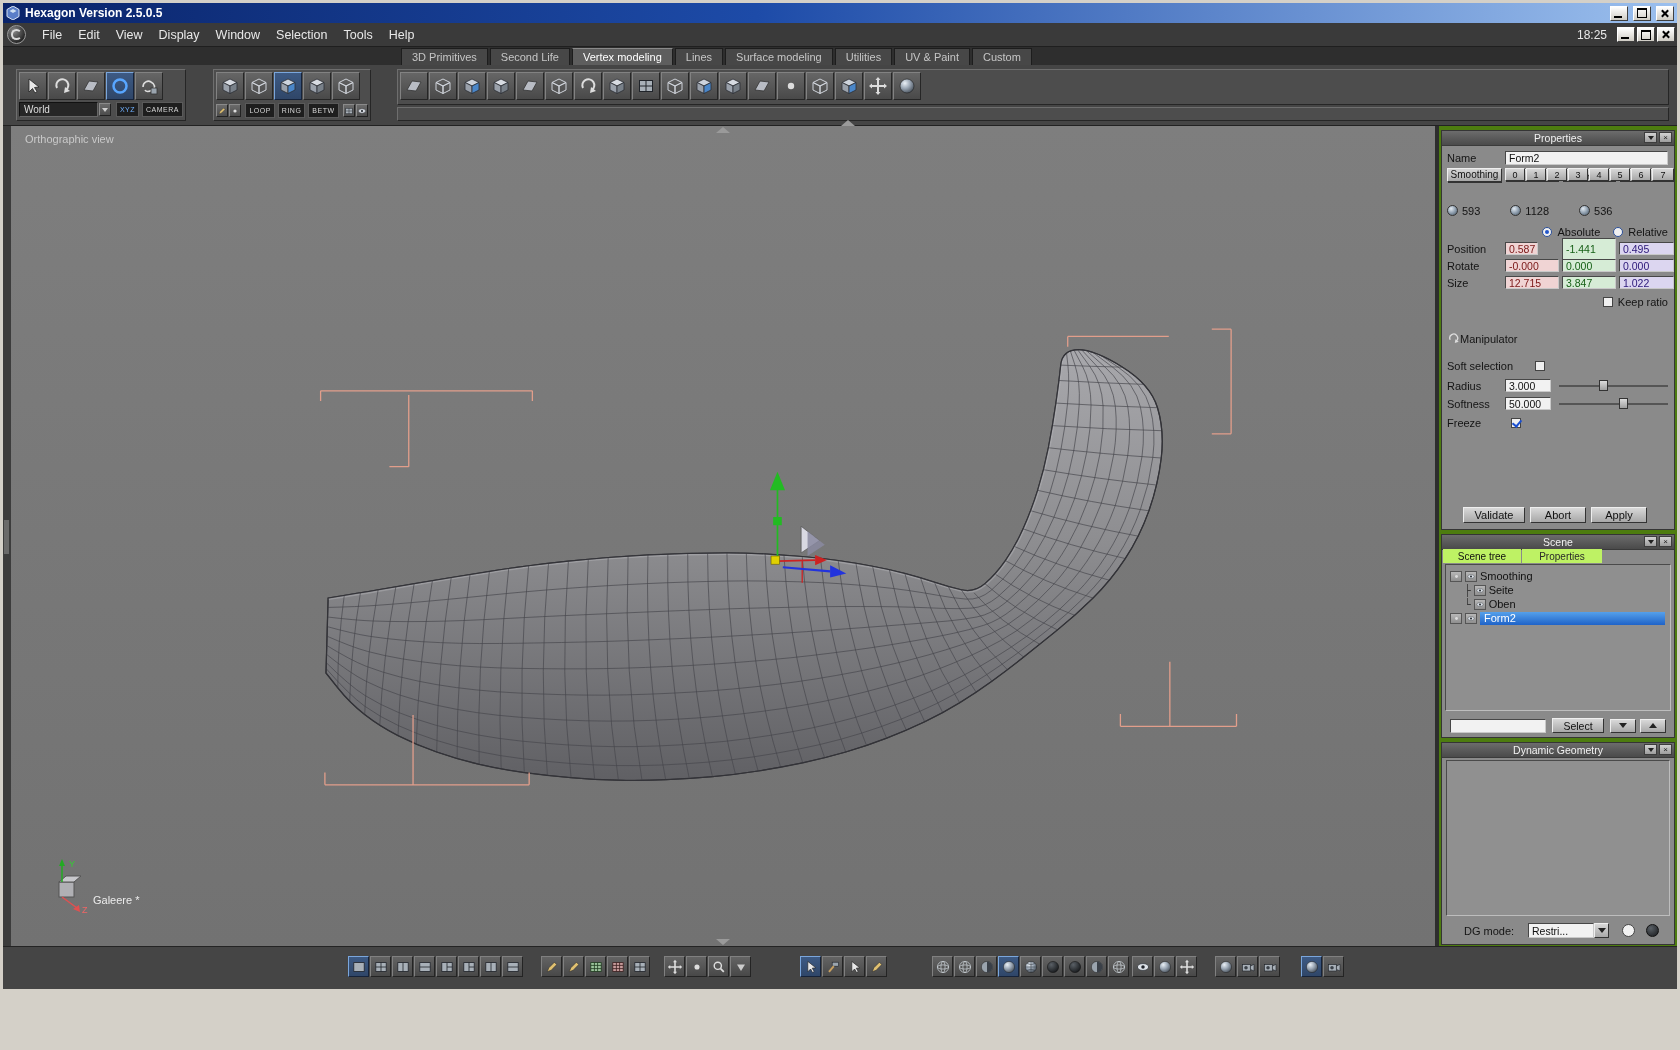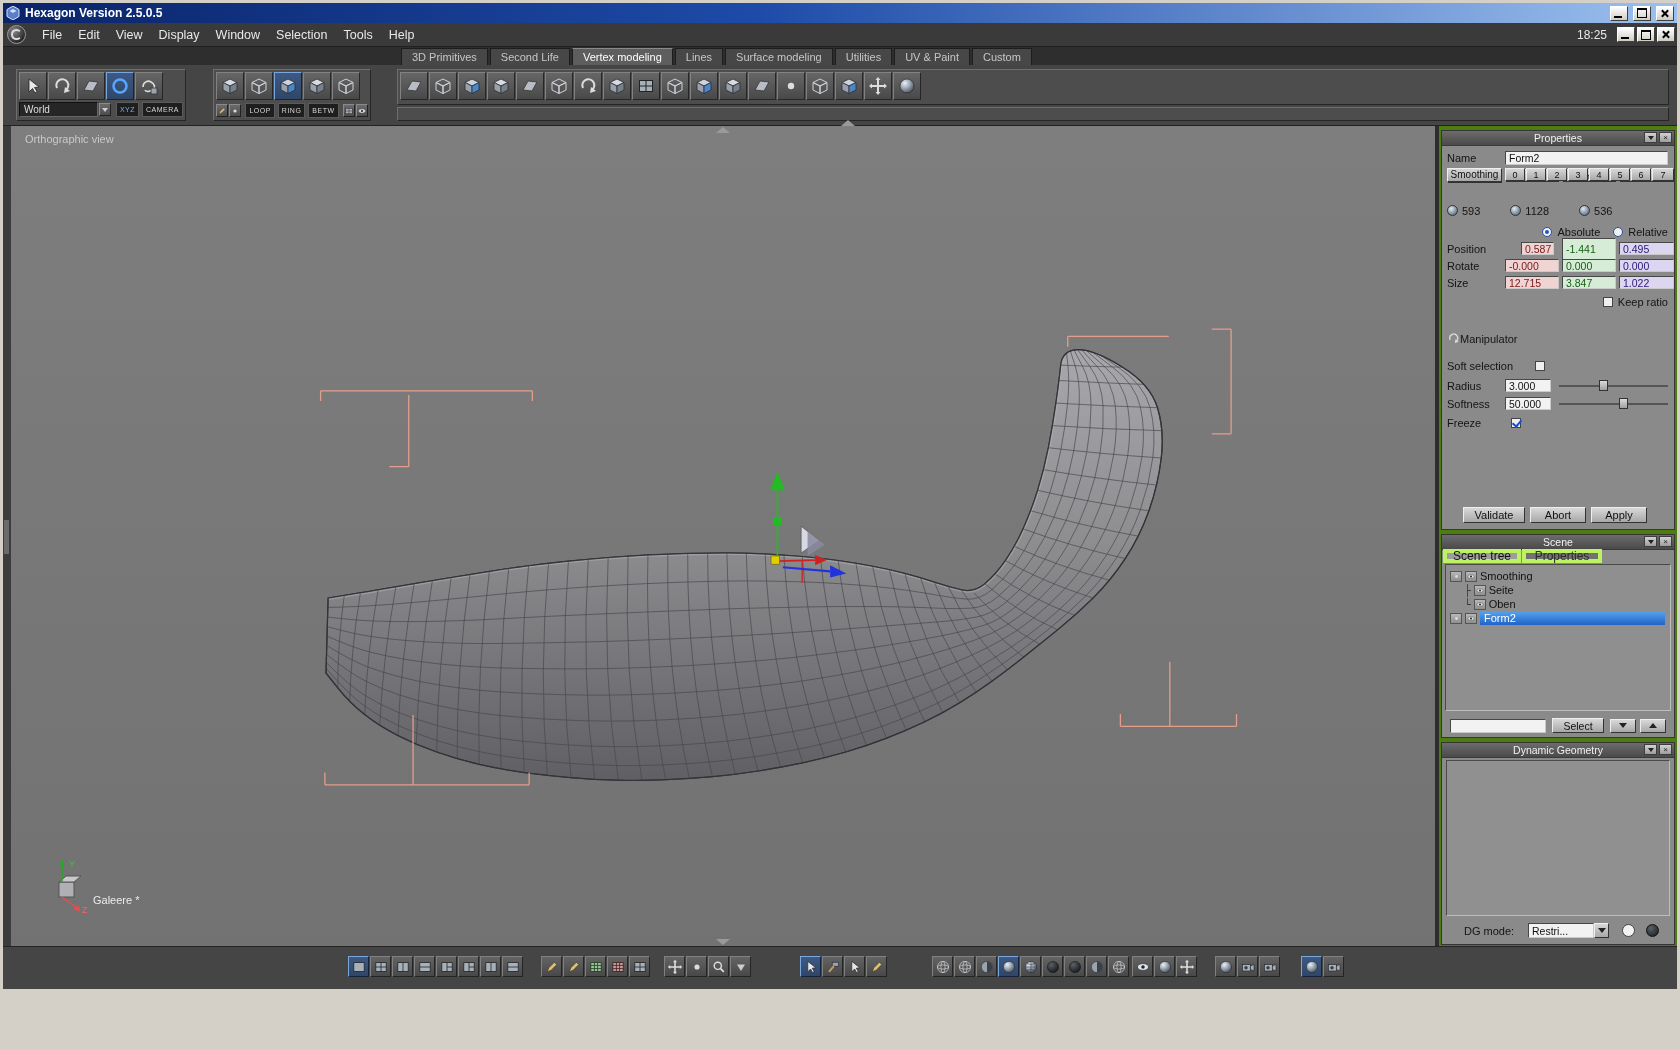--- a/index.html
+++ b/index.html
@@ -85,22 +85,22 @@
   .radio{width:10px;height:10px;border-radius:50%;background:#f0f0f0;border:1px solid #2a4f9a;position:relative;box-sizing:border-box;}
   .radio.on::after{content:"";position:absolute;inset:2px;background:#2255cc;border-radius:50%;}
   .cb{width:10px;height:10px;background:#f0f0f0;border:1px solid #444;position:relative;box-sizing:border-box;}
   .cb.on::after{content:"";position:absolute;left:2px;top:-1px;width:4px;height:7px;
     border:solid #1a4fd0;border-width:0 2px 2px 0;transform:rotate(40deg);}
   .csph{width:11px;height:11px;border-radius:50%;border:1px solid #333;
     background:radial-gradient(circle at 35% 30%,#e2eaf2,#8898a8 55%,#45525e);box-sizing:border-box;}
   .track{position:absolute;top:7px;height:2px;background:#555;}
   .thumb{position:absolute;top:2px;width:9px;height:11px;background:linear-gradient(#dcdcdc,#a0a0a0);
     border:1px solid #333;box-sizing:border-box;}
-  .stab{position:absolute;top:14px;height:14px;font-size:12px;display:flex;align-items:center;
-    justify-content:center;border:4px solid #bef264;box-sizing:border-box;}
+  .stab{position:absolute;top:14px;height:14px;font-size:10px;display:flex;align-items:center;
+    justify-content:center;border:7px solid #bef264;box-sizing:border-box;}
   .stab.active{background:#9d9d9d;color:#101010;}
   .stab.idle{background:#727272;color:#2a2a2a;}
   #tree{position:absolute;left:3px;right:3px;top:29px;bottom:26px;background:#8f8f8f;
     border:1px solid;border-color:#4a4a4a #bdbdbd #bdbdbd #4a4a4a;}
   .trow{position:absolute;left:4px;right:2px;height:14px;display:flex;align-items:center;gap:3px;font-size:11px;color:#111;}
   .conn{font-family:"DejaVu Sans Mono",monospace;font-size:11px;color:#3d3d3d;}
   .sel-label{flex:1;margin-right:3px;background:linear-gradient(#55a0ea,#1f63c8);color:#fff;padding:0 4px;font-size:11px;line-height:13px;}
   .ticon{width:12px;height:11px;background:linear-gradient(#b8b8b8,#8e8e8e);border:1px solid #555;
     display:flex;align-items:center;justify-content:center;box-sizing:border-box;}
   
@@ -665,21 +665,21 @@
           <span class="lbl">536</span>
         </div>
         <div class="prow" style="top:93px;justify-content:flex-end;gap:5px;">
           <span class="radio on"></span>
           <span class="lbl">Absolute</span>
           <span class="radio" style="margin-left:8px;"></span>
           <span class="lbl">Relative</span>
         </div>
         <div class="prow" style="top:110px;">
           <span class="lbl">Position</span>
-          <div class="tf x" style="position:absolute;left:74px;width:33px;height:13px;">0.587</div>
+          <div class="tf x" style="position:absolute;left:58px;width:33px;height:13px;">0.587</div>
           <div class="tf y" style="position:absolute;left:115px;width:54px;height:22px;">-1.441</div>
           <div class="tf z" style="position:absolute;left:172px;width:55px;height:13px;">0.495</div>
         </div>
         <div class="prow" style="top:127px;">
           <span class="lbl">Rotate</span>
           <div class="tf x" style="position:absolute;left:58px;width:54px;height:13px;">-0.000</div>
           <div class="tf y" style="position:absolute;left:115px;width:54px;height:13px;">0.000</div>
           <div class="tf z" style="position:absolute;left:172px;width:55px;height:13px;">0.000</div>
         </div>
         <div class="prow" style="top:144px;">

